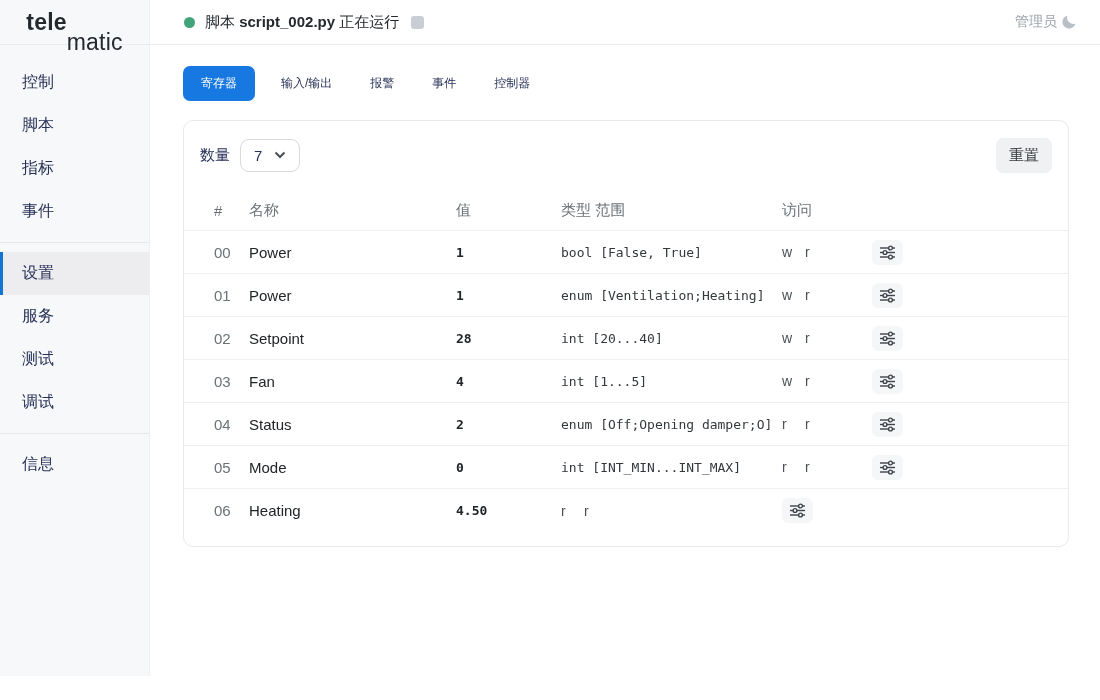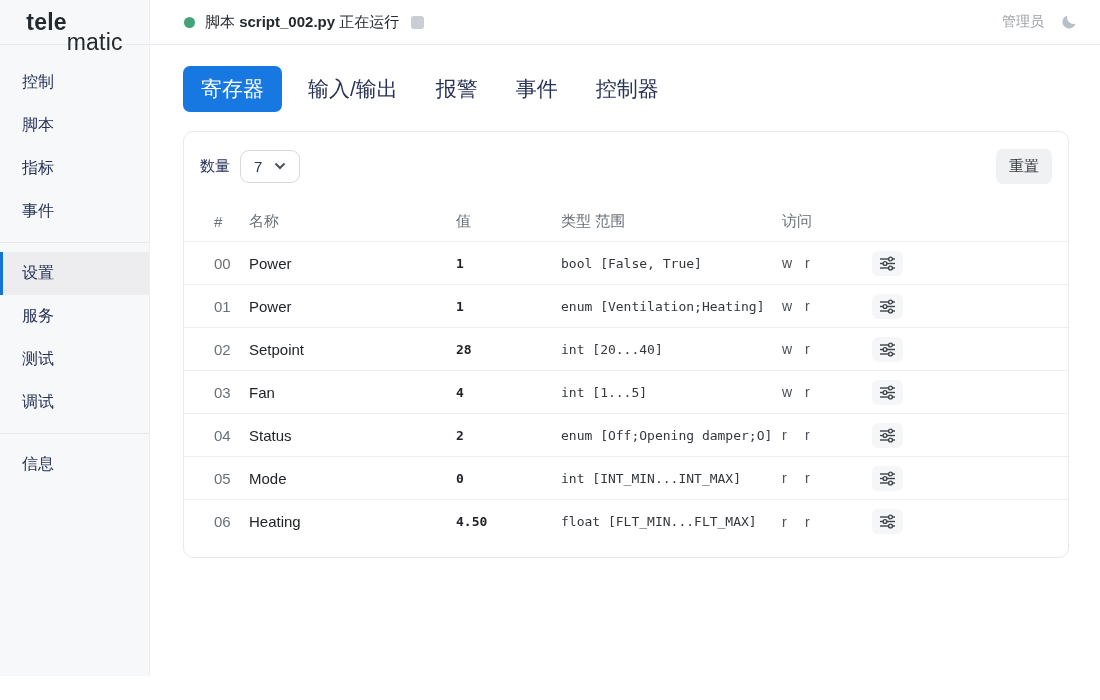--- a/index.html
+++ b/index.html
@@ -43,30 +43,30 @@
     background: #fff; border-bottom: 1px solid #e9ebee;
     display: flex; align-items: center; padding: 0 22px 0 34px;
   }
   .status-dot { width: 11px; height: 11px; border-radius: 50%; background: #41a377; margin-right: 10px; }
   .status-text { font-size: 15px; color: #24292e; }
   .status-text b { font-weight: 700; }
   .stop-btn {
     width: 13px; height: 13px; background: #c9ced4; border: none;
     border-radius: 3px; margin-left: 12px; cursor: pointer;
   }
-  .topbar-right { margin-left: auto; display: flex; align-items: center; gap: 16px; }
+  .topbar-right { margin-left: auto; display: flex; align-items: center; gap: 3px; }
   .user-label { font-size: 14px; color: #9aa1a9; cursor: pointer; }
   .moon { width: 18px; height: 18px; cursor: pointer; display: inline-flex; }
   .moon svg { fill: #b9bfc6; }
 
   
   .main { margin-left: 150px; padding-top: 45px; }
   .tabs { display: flex; align-items: center; gap: 14px; padding: 21px 0 0 33px; }
   .tab {
-    font-size: 21px; font-weight: 500; color: #263157;
+    font-size: 12px; font-weight: 500; color: #263157;
     padding: 8px 12px; border-radius: 7px; cursor: pointer; background: transparent; border: none;
     font-family: Liberation Sans, sans-serif;
   }
   .tab.active { background: #1778e2; color: #ffffff; padding: 9px 18px; }
 
   
   .card {
     margin: 19px 31px 0 33px;
     border: 1px solid #e8eaed; border-radius: 10px; background: #fff;
     padding: 15px 0 14px;
@@ -308,21 +308,20 @@
               <line x1="1" y1="12" x2="16" y2="12"></line>
               <circle cx="11.5" cy="12" r="1.9"></circle>
             </svg>
           </button>
       </div>
 
       <div class="trow">
         <span class="cell-num">06</span>
         <span class="cell-name">Heating</span>
         <span class="mono cell-value">4.50</span>
-        <span class="mono">float [FLT_MIN...FLT_MAX]</span>
         <span class="cell-access">
             <span>r</span>
             <span>r</span>
           </span>
         <button class="icon-btn">
             <svg class="sliders" width="17" height="15" viewBox="0 0 17 15">
               <line x1="1" y1="3" x2="16" y2="3"></line>
               <circle cx="11.5" cy="3" r="1.9"></circle>
               <line x1="1" y1="7.5" x2="16" y2="7.5"></line>
               <circle cx="6" cy="7.5" r="1.9"></circle>

